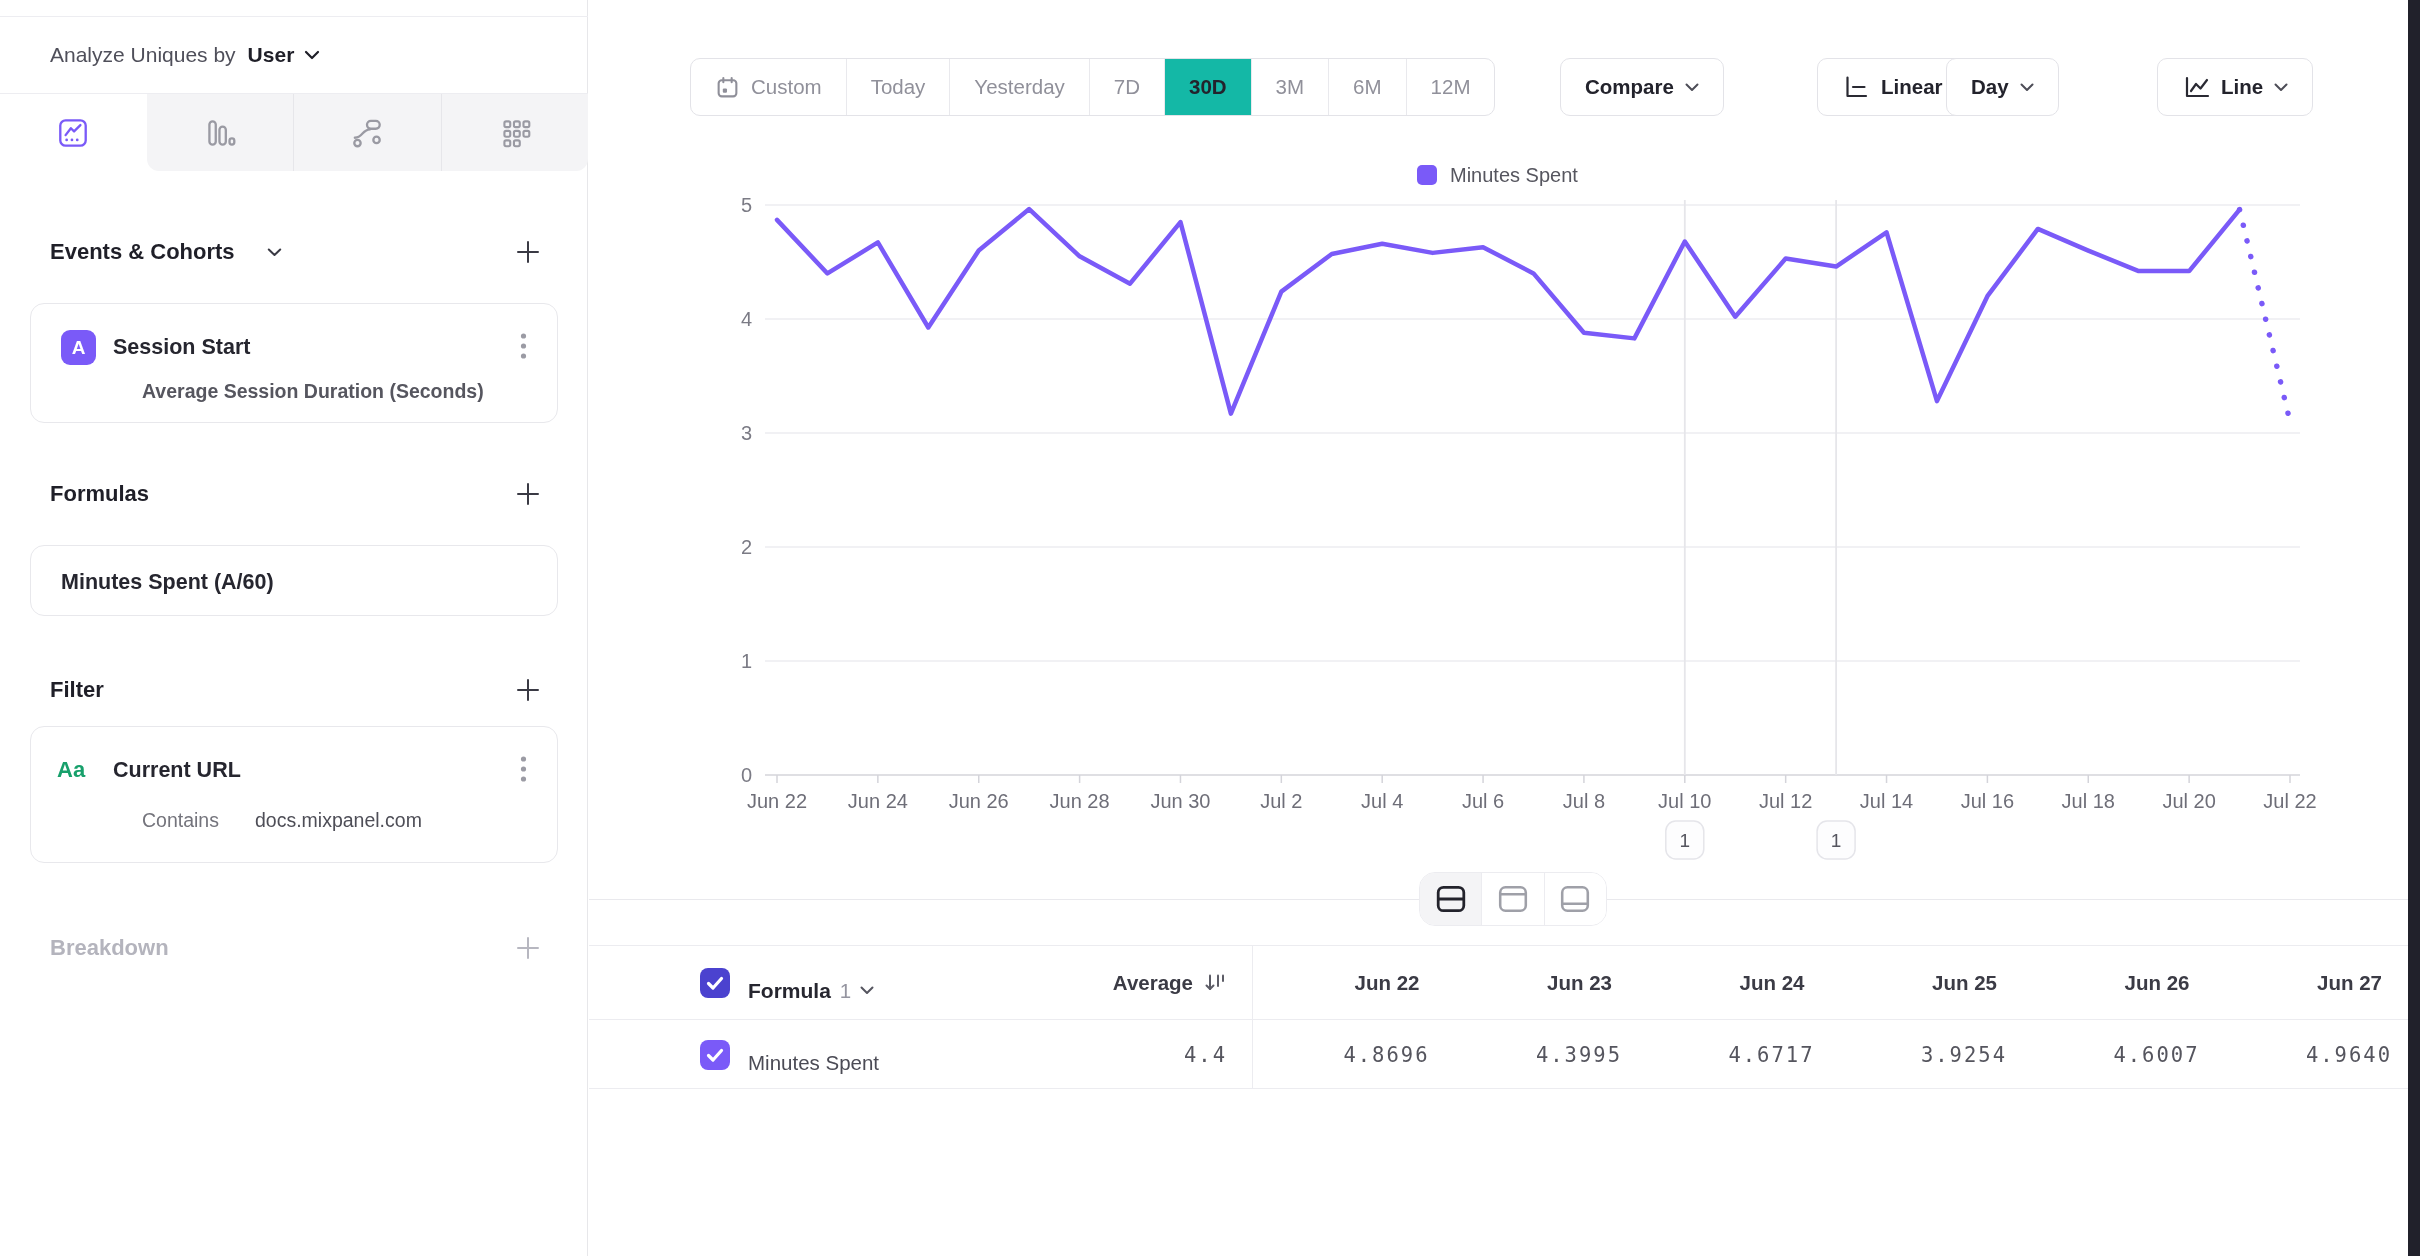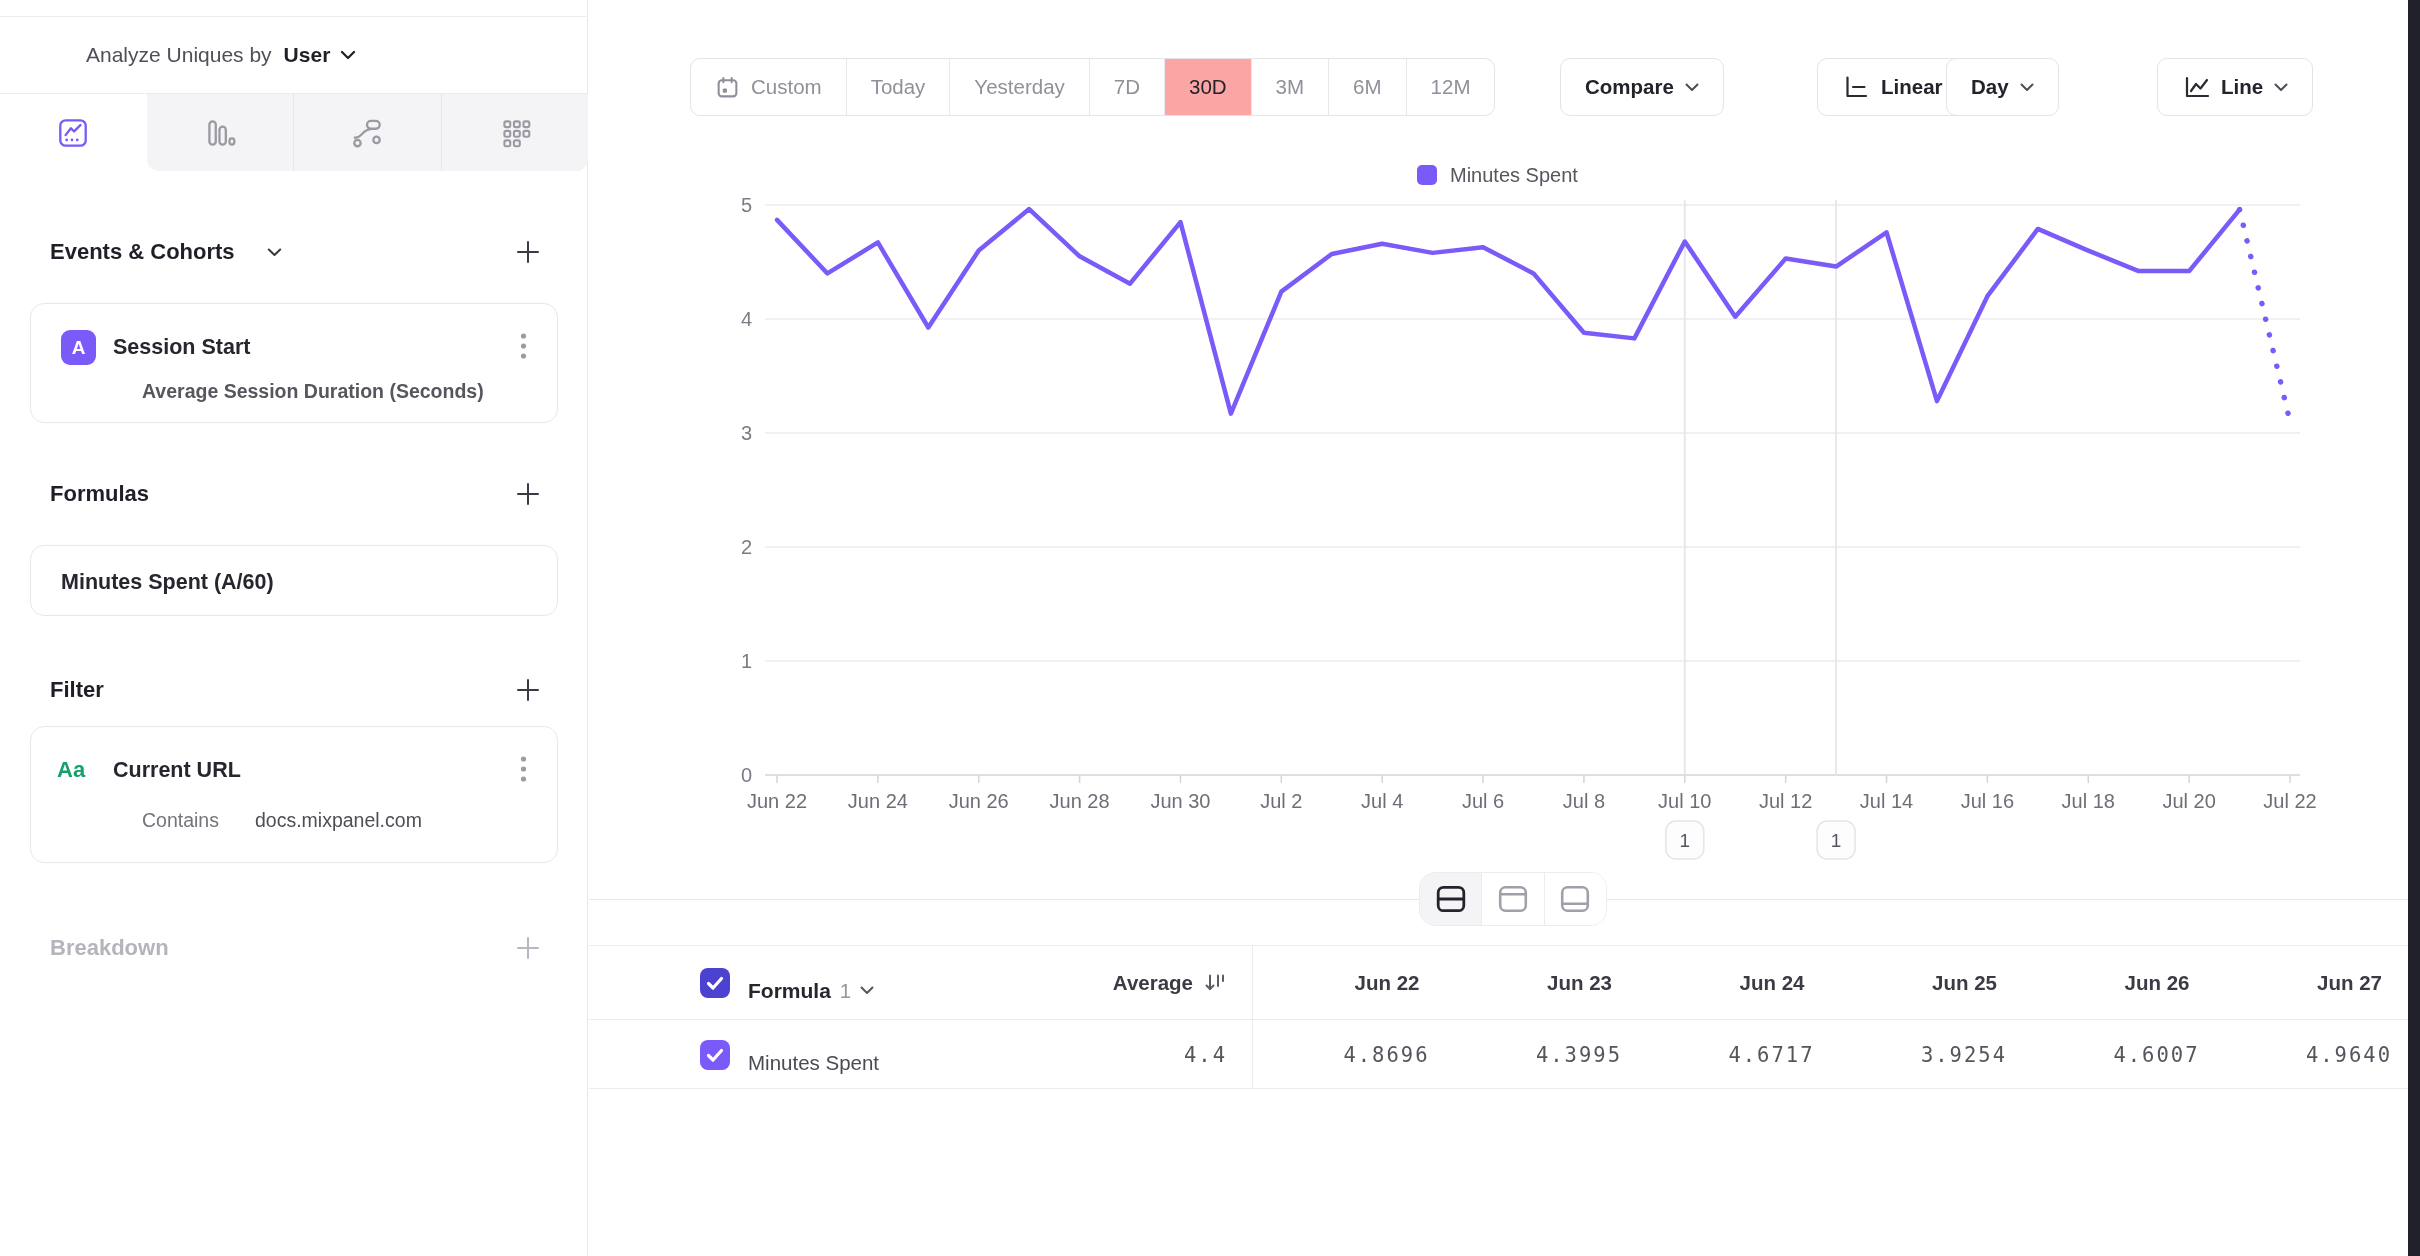--- a/index.html
+++ b/index.html
@@ -6,21 +6,21 @@
   html,body { width:2420px; height:1256px; }
   body { position:relative; overflow:hidden; background:#ffffff;
          font-family:"Liberation Sans", sans-serif; color:#26262f; }
 
   
   #sidebar { position:absolute; left:0; top:0; width:588px; height:1256px;
              background:#fff; border-right:1px solid #e7e7ea; }
   #sb-topline { position:absolute; top:16px; left:0; width:588px; border-top:1px solid #ededf1; }
   #sb-head { position:absolute; top:17px; left:50px; right:30px; height:76px;
              display:flex; align-items:center; }
-  #sb-head .lbl { font-size:21px; font-weight:500; color:#4f4f5a;margin-left:36px; }
+  #sb-head .lbl { font-size:21px; font-weight:500; color:#4f4f5a; }
   #sb-head .val { font-size:21px; font-weight:700; color:#1f1f28; margin-left:12px; }
   #sb-head svg  { margin-left:10px; }
 
   #tabs { position:absolute; top:93px; left:0; width:588px; height:78px;
           border-top:1px solid #ededf1; display:flex; }
   .tab { flex:1; display:flex; align-items:center; justify-content:center;
          background:#f4f4f6; color:#9a9aa3; }
   .tab.active { background:#ffffff; color:#7a5af8; }
   .tab.r2 { border-bottom-left-radius:12px; }
   .tab.r4 { border-bottom-right-radius:12px; }
@@ -44,21 +44,21 @@
                  font-weight:700; color:#26262f; }
   .card .sub { position:absolute; left:82px; font-size:19.5px;margin-left:29px; }
   .card .kebab { position:absolute; right:30px; top:28px; }
 
   
   #segctl { position:absolute; left:690px; top:58px; height:58px; display:flex;
             border:1px solid #e3e3e8; border-radius:10px; background:#fff; overflow:hidden; }
   .seg { display:flex; align-items:center; gap:11px; padding:0 24px;
          font-size:20.5px; color:#90909a; border-right:1px solid #e9e9ed; white-space:nowrap; }
   .seg:last-child { border-right:none; }
-  .seg.sel { background:#fca5a5; color:#23232c; font-weight:400; }
+  .seg.sel { background:#14b8a6; color:#23232c; font-weight:700; }
 
   .tbtn { position:absolute; top:58px; height:58px; display:flex; align-items:center;
           gap:11px; padding:0 24px; background:#fff; border:1px solid #e3e3e8;
           border-radius:10px; font-size:20.5px; font-weight:700; color:#23232c; }
 
   
   #legend { position:absolute; left:1417px; top:161px; height:28px;
             display:flex; align-items:center; gap:13px; }
   #legend .sw { width:20px; height:20px; border-radius:5px; background:#7a5af8; }
   #legend .lg { font-size:20px; color:#56565f; }

